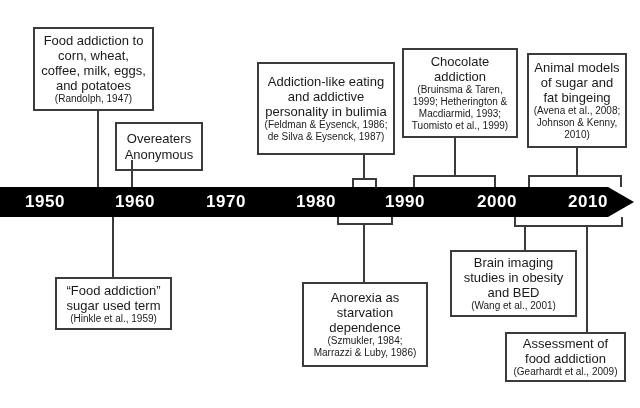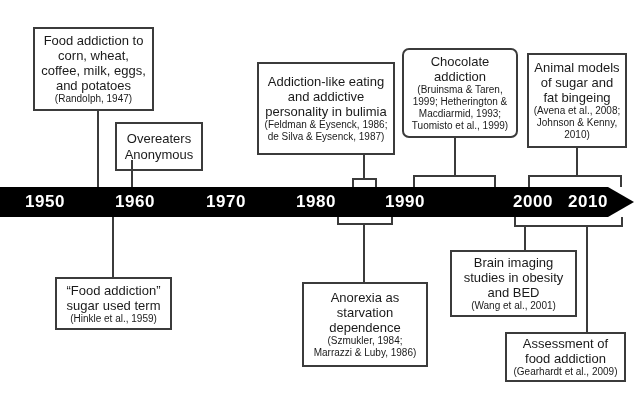--- a/index.html
+++ b/index.html
@@ -78,21 +78,21 @@
 
   <div class="evbox" style="left:115px; top:122px; width:88px; height:49px;">
     <span class="evtext">Overeaters Anonymous</span>
   </div>
 
   <div class="evbox" style="left:257px; top:62px; width:138px; height:93px;">
     <span class="evtext">Addiction-like eating and addictive personality in bulimia</span>
     <span class="evcite">(Feldman &amp; Eysenck, 1986; de Silva &amp; Eysenck, 1987)</span>
   </div>
 
-  <div class="evbox" style="left:402px; top:48px; width:116px; height:90px;border-radius:7px;">
+  <div class="evbox" style="left:402px; top:48px; width:116px; height:90px;">
     <span class="evtext">Chocolate addiction</span>
     <span class="evcite">(Bruinsma &amp; Taren, 1999; Hetherington &amp; Macdiarmid, 1993; Tuomisto et al., 1999)</span>
   </div>
 
   <div class="evbox" style="left:527px; top:53px; width:100px; height:95px;">
     <span class="evtext">Animal models of sugar and fat bingeing</span>
     <span class="evcite">(Avena et al., 2008; Johnson &amp; Kenny, 2010)</span>
   </div>
 
   <div class="stem" style="left:97px;  top:111px; height:76px;"></div>
@@ -106,21 +106,21 @@
 
   <div class="stem" style="left:576px; top:148px; height:27px;"></div>
   <div class="bracket-down" style="left:528px; top:175px; width:94px; height:12px;"></div>
 
   <div class="timeline-arrow">
     <span class="decade" style="left:45px;">1950</span>
     <span class="decade" style="left:135px;">1960</span>
     <span class="decade" style="left:226px;">1970</span>
     <span class="decade" style="left:316px;">1980</span>
     <span class="decade" style="left:405px;">1990</span>
-    <span class="decade" style="left:497px;margin-left:36px;">2000</span>
+    <span class="decade" style="left:497px;">2000</span>
     <span class="decade" style="left:588px;">2010</span>
   </div>
 
   <div class="stem" style="left:112px; top:217px; height:60px;"></div>
 
   <div class="bracket-up" style="left:337px; top:217px; width:56px; height:8px;"></div>
   <div class="stem" style="left:363px; top:225px; height:57px;"></div>
 
   <div class="bracket-up" style="left:514px; top:217px; width:109px; height:10px;"></div>
   <div class="stem" style="left:524px; top:227px; height:23px;"></div>

